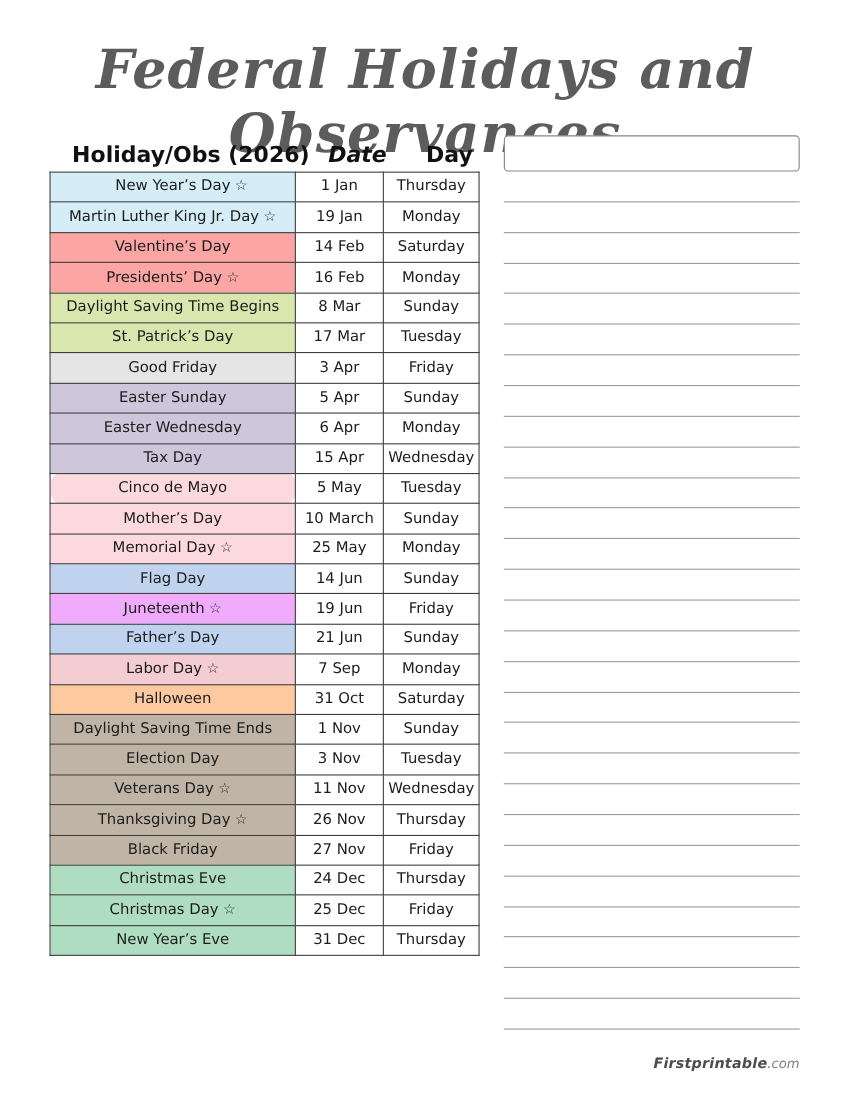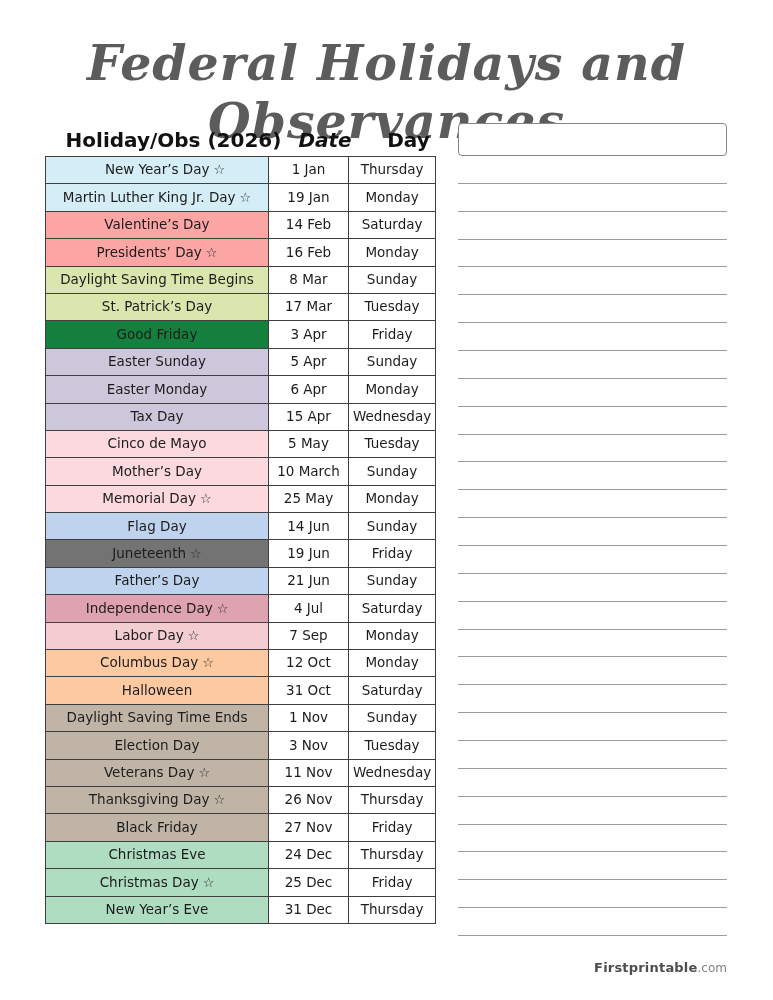--- a/index.html
+++ b/index.html
@@ -51,21 +51,21 @@
   }
   .notes-lines{
     position:absolute;left:458px;top:156px;width:269px;
   }
   .notes-line{
     height:26.87px;border-bottom:1.5px solid #9b9b9b;
   }
   
   .footer{
     position:absolute;left:458px;top:960px;width:269px;
-    text-align:right;font-size:13px;
+    text-align:right;font-size:13px;font-style:italic;
   }
   .footer .brand{font-weight:bold;color:#4d4d4d;letter-spacing:.2px;}
   .footer .domain{font-weight:normal;color:#808080;font-size:12px;}
 </style>
 </head>
 <body>
 
 <div class="page">
 
   <h1 class="page-title">Federal Holidays and Observances</h1>
@@ -102,82 +102,72 @@
           <td class="c-holiday" style="background: rgb(217, 230, 174);"><span>Daylight Saving Time Begins</span></td>
           <td class="c-date">8 Mar</td>
           <td class="c-day">Sunday</td>
         </tr>
         <tr>
           <td class="c-holiday" style="background: rgb(217, 230, 174);"><span>St. Patrick’s Day</span></td>
           <td class="c-date">17 Mar</td>
           <td class="c-day">Tuesday</td>
         </tr>
         <tr>
-          <td class="c-holiday" style="background: #15803d;"><span>Good Friday</span></td>
+          <td class="c-holiday" style="background: #e5e5e5;"><span>Good Friday</span></td>
           <td class="c-date">3 Apr</td>
           <td class="c-day">Friday</td>
         </tr>
         <tr>
           <td class="c-holiday" style="background: rgb(206, 198, 218);"><span>Easter Sunday</span></td>
           <td class="c-date">5 Apr</td>
           <td class="c-day">Sunday</td>
         </tr>
         <tr>
-          <td class="c-holiday" style="background: rgb(206, 198, 218);"><span>Easter Monday</span></td>
+          <td class="c-holiday" style="background: rgb(206, 198, 218);"><span>Easter Wednesday</span></td>
           <td class="c-date">6 Apr</td>
           <td class="c-day">Monday</td>
         </tr>
         <tr>
           <td class="c-holiday" style="background: rgb(206, 198, 218);"><span>Tax Day</span></td>
           <td class="c-date">15 Apr</td>
           <td class="c-day">Wednesday</td>
         </tr>
         <tr>
-          <td class="c-holiday" style="background: rgb(252, 217, 222);"><span>Cinco de Mayo</span></td>
+          <td class="c-holiday" style="background: rgb(252, 217, 222); border-radius: 10px;"><span>Cinco de Mayo</span></td>
           <td class="c-date">5 May</td>
           <td class="c-day">Tuesday</td>
         </tr>
         <tr>
           <td class="c-holiday" style="background: rgb(252, 217, 222);"><span>Mother’s Day</span></td>
           <td class="c-date">10 March</td>
           <td class="c-day">Sunday</td>
         </tr>
         <tr>
           <td class="c-holiday" style="background: rgb(252, 217, 222); text-align: center;"><span>Memorial Day</span><span class="star">☆</span></td>
           <td class="c-date">25 May</td>
           <td class="c-day">Monday</td>
         </tr>
         <tr>
           <td class="c-holiday" style="background: rgb(192, 211, 238);"><span>Flag Day</span></td>
           <td class="c-date">14 Jun</td>
           <td class="c-day">Sunday</td>
         </tr>
         <tr>
-          <td class="c-holiday" style="background: #737373;"><span>Juneteenth</span><span class="star">☆</span></td>
+          <td class="c-holiday" style="background: #f0abfc;"><span>Juneteenth</span><span class="star">☆</span></td>
           <td class="c-date">19 Jun</td>
           <td class="c-day">Friday</td>
         </tr>
         <tr>
           <td class="c-holiday" style="background: rgb(192, 211, 238);"><span>Father’s Day</span></td>
           <td class="c-date">21 Jun</td>
           <td class="c-day">Sunday</td>
         </tr>
         <tr>
-          <td class="c-holiday" style="background: rgb(223, 162, 176);"><span>Independence Day</span><span class="star">☆</span></td>
-          <td class="c-date">4 Jul</td>
-          <td class="c-day">Saturday</td>
-        </tr>
-        <tr>
           <td class="c-holiday" style="background: rgb(243, 205, 209);"><span>Labor Day</span><span class="star">☆</span></td>
           <td class="c-date">7 Sep</td>
-          <td class="c-day">Monday</td>
-        </tr>
-        <tr>
-          <td class="c-holiday" style="background: rgb(253, 201, 161);"><span>Columbus Day</span><span class="star">☆</span></td>
-          <td class="c-date">12 Oct</td>
           <td class="c-day">Monday</td>
         </tr>
         <tr>
           <td class="c-holiday" style="background: rgb(253, 201, 161);"><span>Halloween</span></td>
           <td class="c-date">31 Oct</td>
           <td class="c-day">Saturday</td>
         </tr>
         <tr>
           <td class="c-holiday" style="background: rgb(191, 180, 166);"><span>Daylight Saving Time Ends</span></td>
           <td class="c-date">1 Nov</td>

